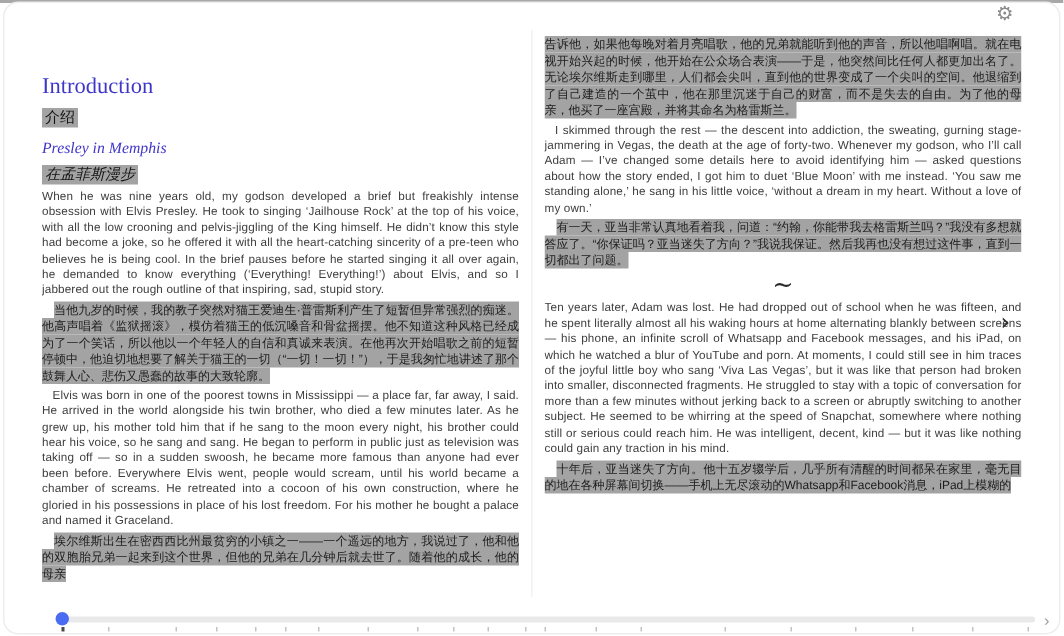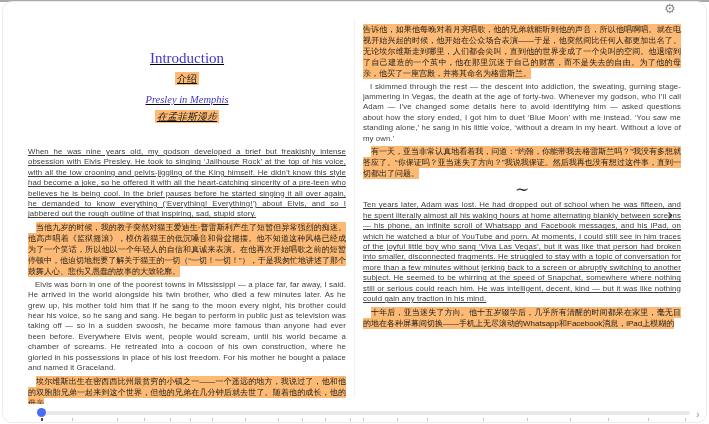--- a/index.html
+++ b/index.html
@@ -12,34 +12,34 @@
   .top-strip{position:absolute;top:0;left:0;width:709px;height:2px;background:#a8a8a8;}
   .frame{position:absolute;top:1px;left:2px;right:2px;bottom:1px;border:1px solid #ededed;
          border-radius:10px;pointer-events:none;}
   .gear{position:absolute;top:2px;left:664px;font-size:13px;color:#8b8b8b;line-height:14px;cursor:pointer;}
   .book{position:absolute;top:0;left:0;width:709px;height:404px;overflow:hidden;display:flex;}
   .page{width:318px;box-sizing:border-box;overflow:hidden;height:404px;}
   .page.left{margin-left:28px;padding-top:26px;}
   .page.right{margin-left:17px;padding-top:24px;}
   .spine{position:absolute;top:20px;left:354px;width:1px;height:378px;background:#f2f2f2;}
 
-  .title-block{text-align:center;margin-bottom:24px;text-decoration:underline;}
+  .title-block{margin-bottom:3px;}
   .title-en{font-family:"Liberation Serif","DejaVu Serif",serif;font-size:15px;line-height:17px;
             color:#3f36c9;margin-top:24px;}
   .title-zh{font-size:10px;line-height:15px;color:#141414;margin-top:4px;
             font-family:"Liberation Serif","DejaVu Serif",serif;}
   .subtitle-en{font-family:"Liberation Serif","DejaVu Serif",serif;font-style:italic;
                font-size:10.5px;line-height:12px;color:#3f36c9;margin-top:8px;}
   .subtitle-zh{font-style:italic;font-size:10px;line-height:12px;color:#141414;margin-top:5px;
                font-family:"Liberation Serif","DejaVu Serif",serif;}
-  .hl{background:#fdba74;padding:1px 2px;-webkit-box-decoration-break:clone;box-decoration-break:clone;}
+  .hl{background:#a3a3a3;padding:1px 2px;-webkit-box-decoration-break:clone;box-decoration-break:clone;}
 
   p.en{font-size:7.8px;line-height:10.4px;color:#3d3d3d;text-align:justify;
        margin:0 0 2.5px 0;text-indent:7px;letter-spacing:0.1px;}
-  p.en.noindent{text-indent:0;text-decoration:underline;}
+  p.en.noindent{text-indent:0;}
   p.zh{font-size:8px;line-height:11px;color:#1c1c1c;text-align:justify;
        margin:0 0 2.5px 0;text-indent:8px;}
   p.zh.noindent{text-indent:0;}
   p.zh .hl{padding:1px 0;}
 
   .divider{text-align:center;font-family:"Liberation Serif","DejaVu Serif",serif;
            font-size:17px;line-height:14px;color:#2a2a2a;margin:4px 0 3px 0;}
 
   .nav-next{position:absolute;left:667px;top:207px;font-size:16px;line-height:16px;
             color:#2e2e2e;cursor:pointer;font-family:"DejaVu Sans",sans-serif;}

